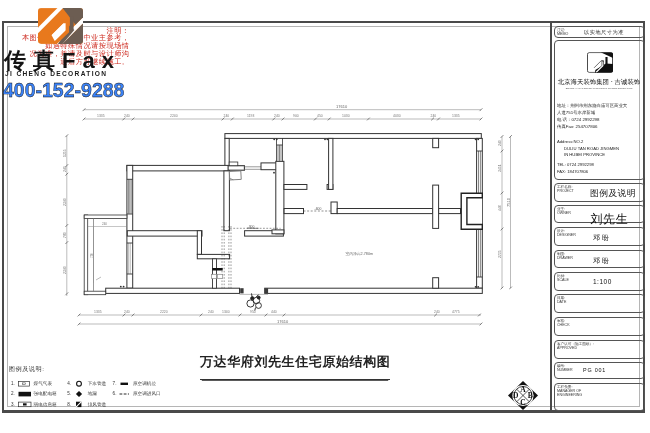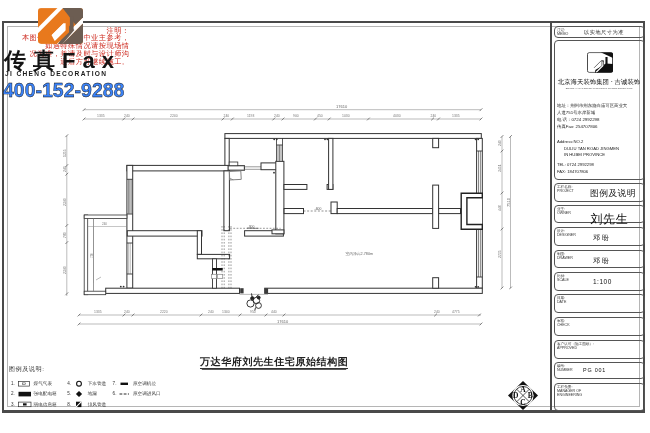--- a/index.html
+++ b/index.html
@@ -297,21 +297,21 @@
       <circle cx="250.5" cy="303.5" r="3.6"></circle>
       <circle cx="256.5" cy="300.5" r="3.2"></circle>
       <circle cx="258.5" cy="305.5" r="2.9"></circle>
       <path d="M252 296.5 L251.5 293.4 M256 297.2 L258.5 294.6"></path>
       <circle cx="252.3" cy="298.2" r="1.6" fill="#222"></circle>
       <circle cx="258.7" cy="297.6" r="1.5" fill="#222"></circle>
       <path d="M255.5 307.5 L254.8 310.5"></path>
     </g>
 </svg>
 
-<div class="abs" style="left:200px;top:355.5px;font-weight:bold;font-size:10px;line-height:11.5px;letter-spacing:0.6px;color:#222;border-bottom:1px solid #333;padding-bottom:1px;box-shadow:0 2.6px 0 -1.8px #333;white-space:nowrap;">万达华府刘先生住宅原始结构图</div>
+<div class="abs" style="left:200px;top:355.5px;font-weight:bold;font-size:13px;line-height:11.5px;letter-spacing:0.6px;color:#222;border-bottom:1px solid #333;padding-bottom:12px;box-shadow:0 2.6px 0 -1.8px #333;white-space:nowrap;">万达华府刘先生住宅原始结构图</div>
 
 <div class="abs" style="left:8.8px;top:365px;font-size:6.2px;color:#333;letter-spacing:0.5px;">图例及说明:</div>
 
 <svg class="abs" style="left:0;top:376px;" width="200" height="36" viewBox="0 0 200 36">
 <text x="11" y="9.1" font-size="4.6" fill="#333" font-family="Liberation Sans">1.</text>
 <rect x="18.5" y="5.5" width="11" height="4.6" fill="#fff" stroke="#333" stroke-width="0.7"></rect>
     <rect x="22.5" y="6.9" width="3" height="1.8" fill="none" stroke="#333" stroke-width="0.5"></rect>
 <text x="33.6" y="9.1" font-size="4.6" fill="#333" font-family="Liberation Sans">煤气气表</text>
 <text x="67.3" y="9.1" font-size="4.6" fill="#333" font-family="Liberation Sans">4.</text>
 <circle cx="79" cy="7.7" r="2.4" fill="none" stroke="#111" stroke-width="1.1"></circle>

